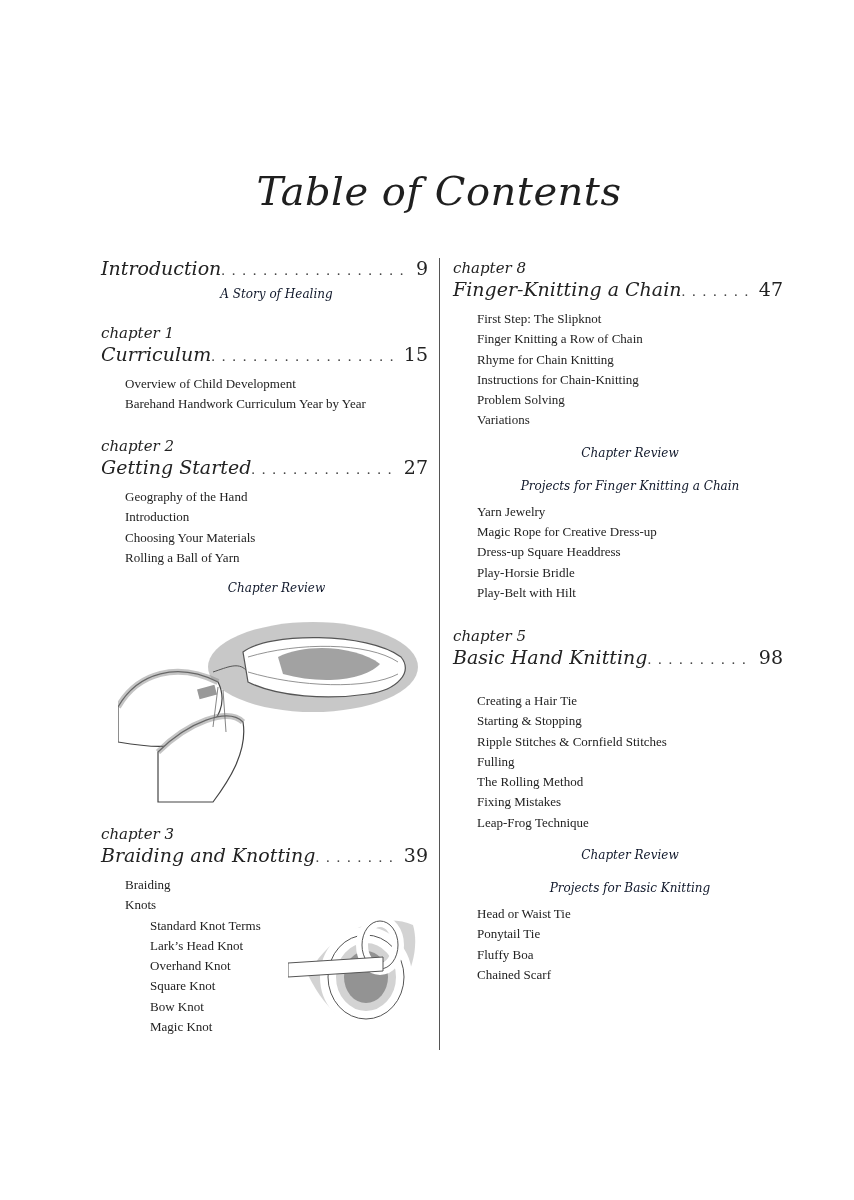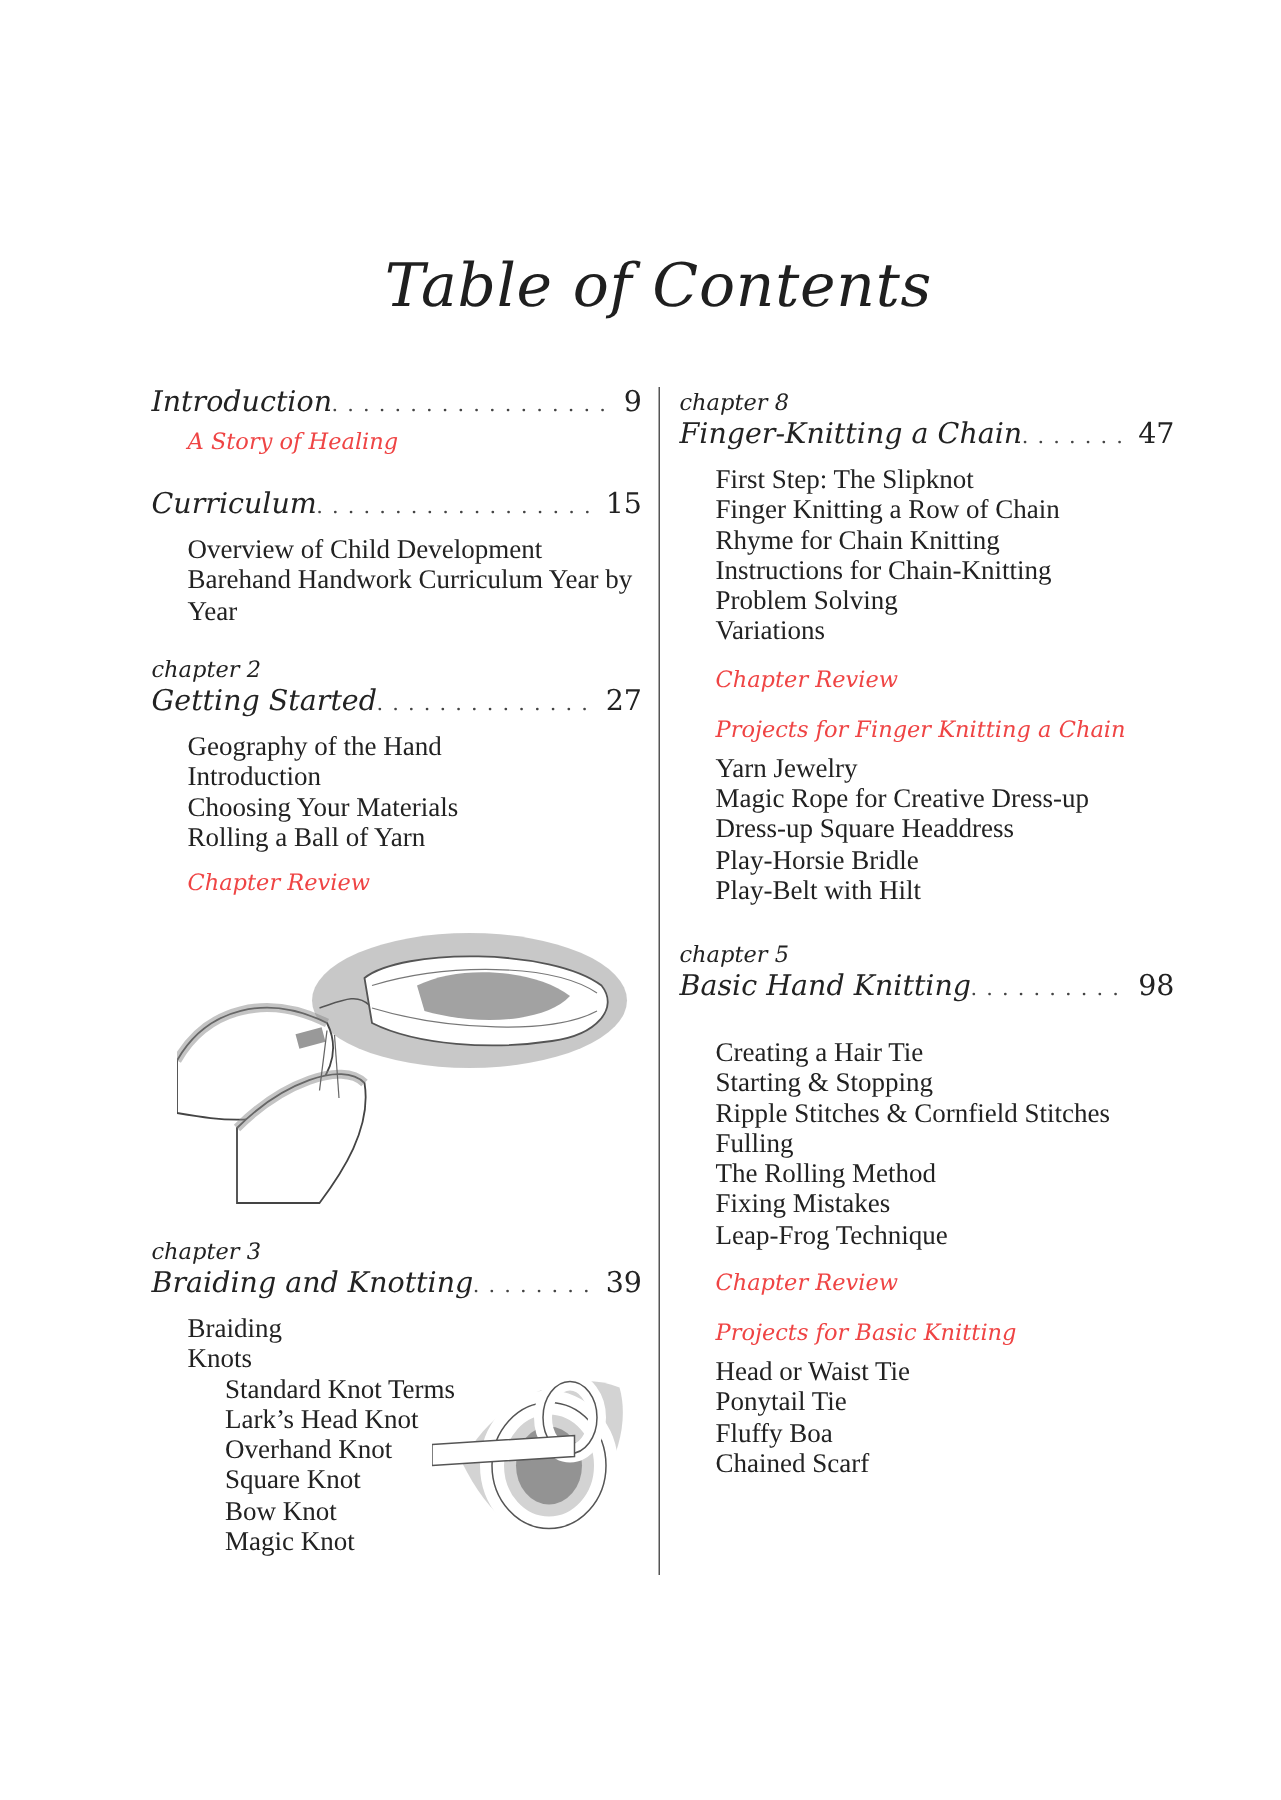--- a/index.html
+++ b/index.html
@@ -8,41 +8,42 @@
   .serif { font-family: "Liberation Serif", serif; }
   .title { position:absolute; left:12px; width:854px; top:168px; text-align:center; font-size:40px; letter-spacing:0.5px; color:#1f1f1f; }
   .divider { position:absolute; left:439px; top:258px; width:1px; height:792px; background:#555; }
   .abs { position:absolute; }
   .chap-label { font-size:15px; color:#222; line-height:18px; }
   .entry { display:flex; align-items:baseline; font-size:19px; line-height:24px; white-space:nowrap; }
   .entry .name { flex:0 0 auto; }
   .entry .dots { flex:1 1 auto; overflow:hidden; font-family:"Liberation Serif", serif; font-style:normal; font-size:15px; letter-spacing:1.5px; color:#444; }
   .entry .dots::before { content:". . . . . . . . . . . . . . . . . . . . . . . . . . . . . . . . . . . . . . . . . . . . . . . . . . . . . . . . . . . . . ."; }
   .entry .page { flex:0 0 auto; padding-left:8px; font-size:19px; }
-  .sub-script { font-size:15px; line-height:20px; color:#ef4444; }
-  .item { font-size:18px; line-height:20.3px; color:#222; }
+  .sub-script { font-size:12px; line-height:20px; color:#0f172a;text-align:center; }
+  .item { font-size:13px; line-height:20.3px; color:#222; }
   .items { list-style:none; margin:0; padding:0; }
   .illus { position:absolute; }
 </style>
 </head>
 <body>
 
 <div class="title script">Table of Contents</div>
 <div class="divider"></div>
 
 <div class="abs" style="left:101px;top:256px;width:327px;">
   <div class="entry">
     <span class="name script">Introduction</span>
     <span class="dots"></span>
     <span class="page script" style="font-style:normal;">9</span>
   </div>
   <div class="sub-script script" style="padding-left:24px;margin-top:2px;">A Story of Healing</div>
 </div>
 
 <div class="abs" style="left:101px;top:324px;width:327px;">
+  <div class="chap-label script">chapter 1</div>
   <div class="entry">
     <span class="name script">Curriculum</span>
     <span class="dots"></span>
     <span class="page script" style="font-style:normal;">15</span>
   </div>
   <ul class="items serif" style="padding-left:24px;margin-top:6px;">
     <li class="item">Overview of Child Development</li>
     <li class="item">Barehand Handwork Curriculum Year by Year</li>
   </ul>
 </div>

